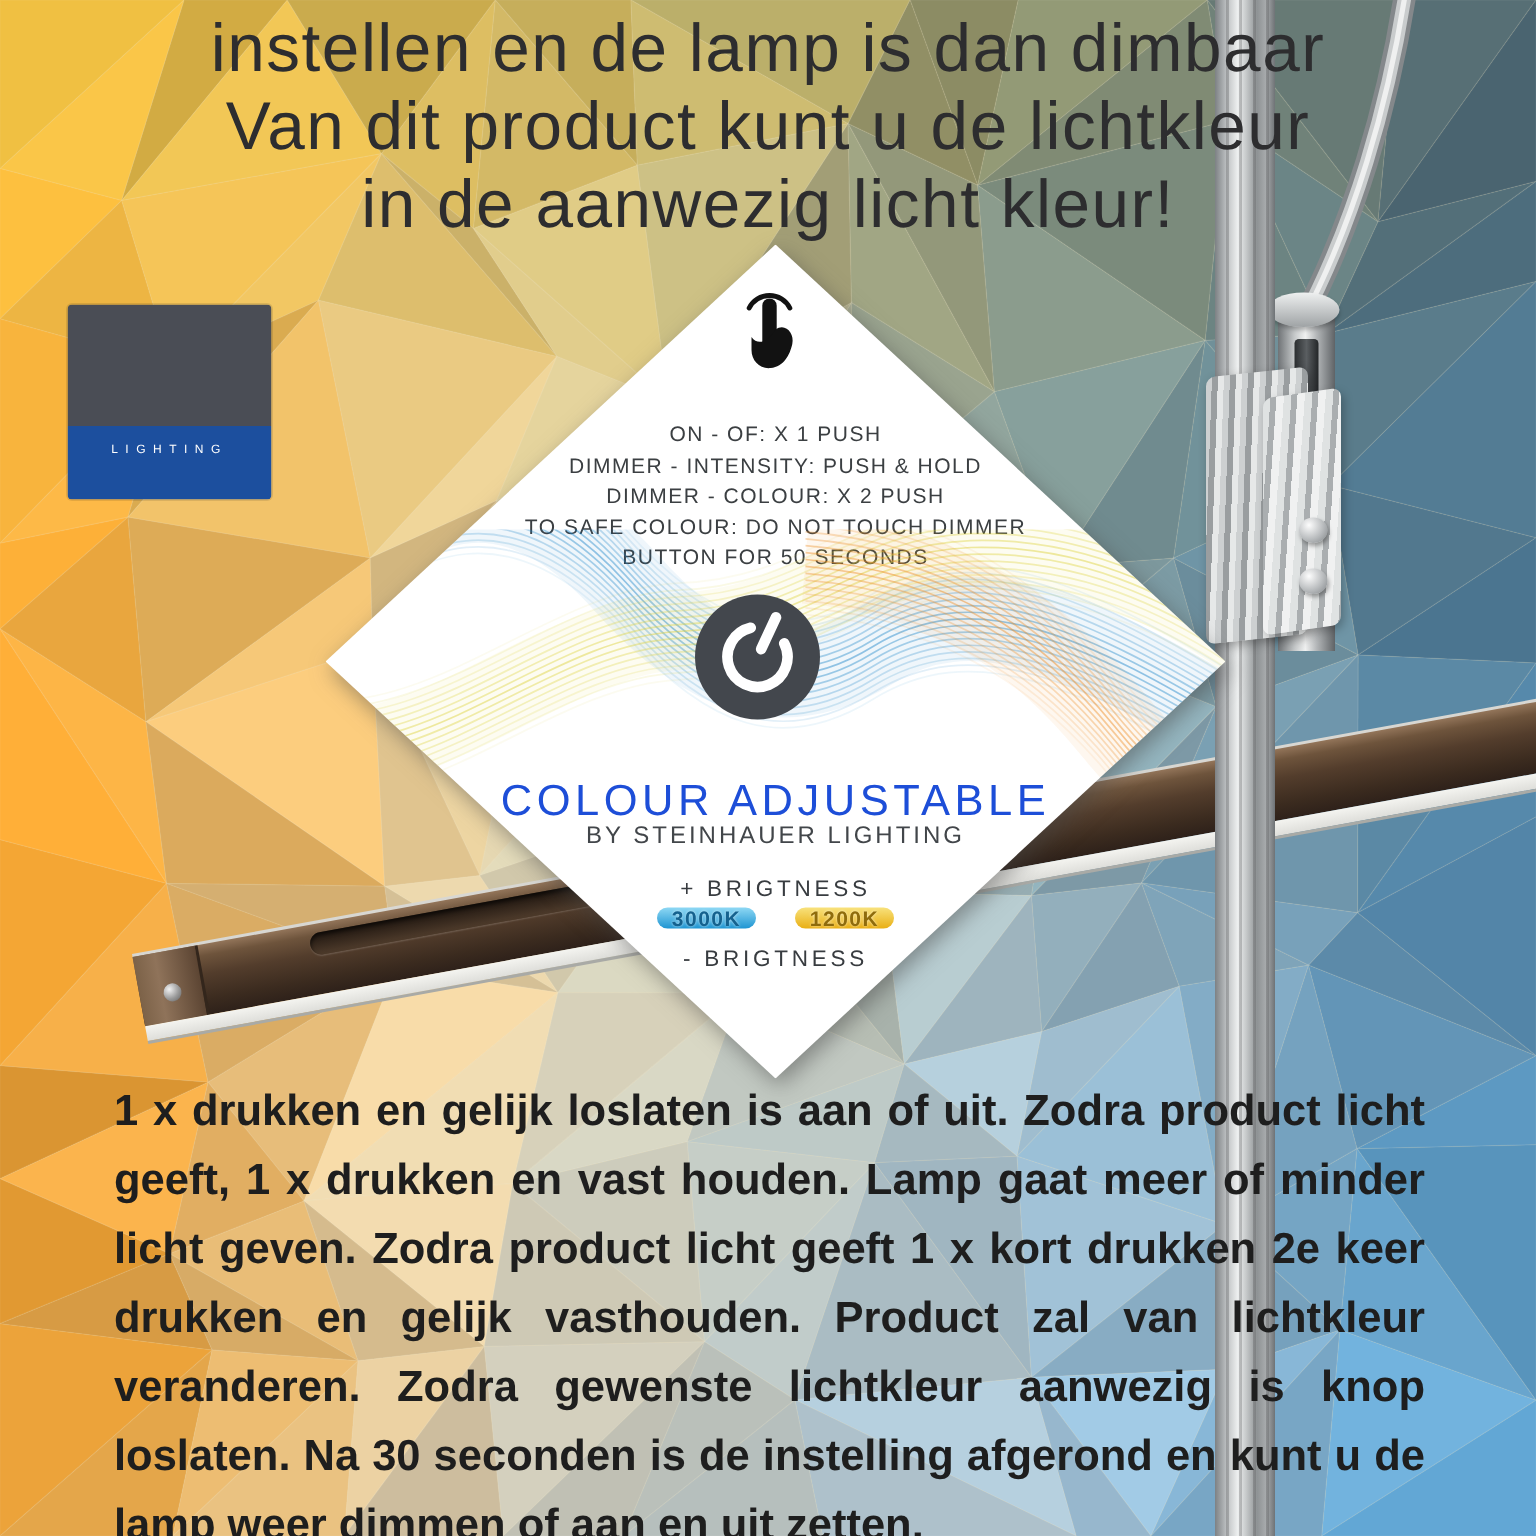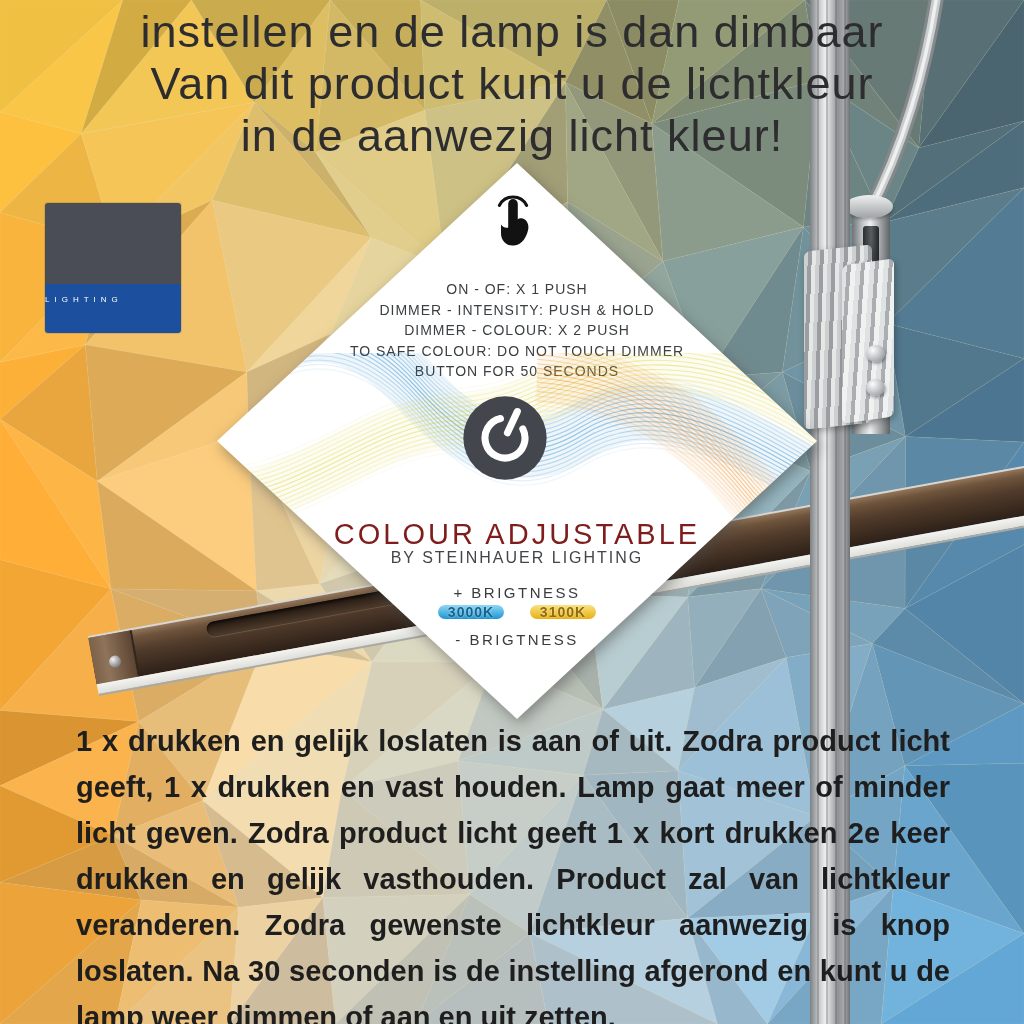--- a/index.html
+++ b/index.html
@@ -53,21 +53,21 @@
   .diamond-wrap{position:absolute;left:217px;top:163px;width:600px;height:556px;
      filter:drop-shadow(3px 5px 7px rgba(70,70,70,.5));}
   .diamond{position:absolute;inset:0;background:#fff;
      clip-path:polygon(50% 0%,100% 50%,50% 100%,0% 50%);}
   .tap-icon{position:absolute;left:272px;top:28px;width:48px;height:64px;}
   .instr{position:absolute;left:0;top:116px;width:100%;text-align:center;
      font-size:14px;line-height:20.5px;letter-spacing:1px;color:#3b3f42;}
   .waves-svg{position:absolute;left:0;top:190px;width:600px;height:200px;}
   .power-svg{position:absolute;left:238px;top:225px;width:100px;height:100px;}
   .badge-title{position:absolute;left:0;top:355px;width:100%;text-align:center;
-     font-size:29px;letter-spacing:3px;color:#7f1d1d;}
+     font-size:29px;letter-spacing:3px;color:#1d4ed8;}
   .badge-sub{position:absolute;left:0;top:386px;width:100%;text-align:center;
      font-size:16px;letter-spacing:2px;color:#42464a;}
   .bright{position:absolute;left:0;width:100%;text-align:center;
      font-size:15px;letter-spacing:2.5px;color:#383c40;}
   .bright.plus{top:421px;}  .bright.minus{top:468px;}
   .pills{position:absolute;left:0;top:442px;width:100%;display:flex;justify-content:center;gap:26px;}
   .pill{width:66px;height:14px;border-radius:11px;font-size:14px;font-weight:bold;
      display:flex;align-items:center;justify-content:center;letter-spacing:1px;
      box-shadow:0 0 0 2px rgba(255,255,255,.9);}
   .pill.blue{background:linear-gradient(180deg,#8ed8f4,#1f95d2);color:var(--pill-blue-text,#15628f);
@@ -77,21 +77,21 @@
 
   
   .headline{position:absolute;left:0;top:6px;width:1024px;text-align:center;
      font-size:45px;line-height:52px;letter-spacing:1px;color:var(--header-text,#2d2d2f);}
   .logo{position:absolute;left:45px;top:203px;width:136px;height:130px;border-radius:3px;
      overflow:hidden;box-shadow:0 0 0 1px rgba(0,0,0,.1);}
   .logo-top{position:absolute;left:0;top:0;width:100%;height:62%;background:var(--logo-gray,#4a4d55);}
   .logo-bottom{position:absolute;left:0;bottom:0;width:100%;height:38%;background:var(--logo-blue,#1c4f9e);}
   .logo-name{position:absolute;left:0;top:60px;width:100%;text-align:center;
      color:#fff;font-size:26px;letter-spacing:.5px;}
-  .logo-tag{position:absolute;left:0;top:92px;width:100%;text-align:left;
+  .logo-tag{position:absolute;left:0;top:92px;width:100%;text-align:center;
      color:#fff;font-size:8px;letter-spacing:5px;}
   .body-text{position:absolute;left:76px;top:718px;width:874px;
      font-size:29px;line-height:46px;font-weight:bold;color:var(--body-text,#1e1e1e);
      text-align:justify;}
 </style>
 </head>
 <body>
 
 <div class="stage">
 
@@ -361,21 +361,21 @@
           <path d="M 14.8,-18.9 A 24 24 0 1 1 -14.8,-18.9" fill="none" stroke="#fff" stroke-width="8.5" stroke-linecap="round"></path>
           <path d="M 0,-35 L 0,-7" fill="none" stroke="#fff" stroke-width="8.5" stroke-linecap="round"></path>
         </g>
       </svg>
 
       <div class="badge-title">COLOUR ADJUSTABLE</div>
       <div class="badge-sub">BY STEINHAUER LIGHTING</div>
       <div class="bright plus">+ BRIGTNESS</div>
       <div class="pills">
         <div class="pill blue">3000K</div>
-        <div class="pill gold">3100K</div>
+        <div class="pill gold">1200K</div>
       </div>
       <div class="bright minus">- BRIGTNESS</div>
     </div>
   </div>
 
   <div class="headline">
     <div>instellen en de lamp is dan dimbaar</div>
     <div>Van dit product kunt u de lichtkleur</div>
     <div>in de aanwezig licht kleur!</div>
   </div>

